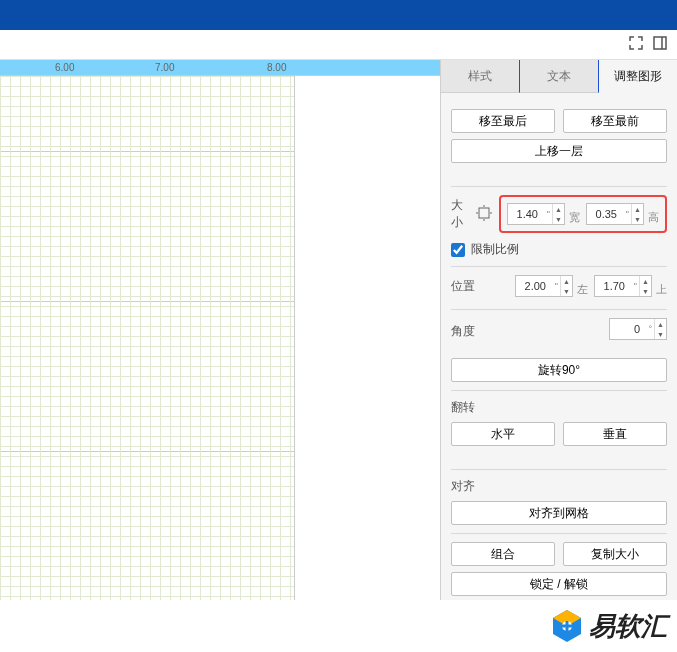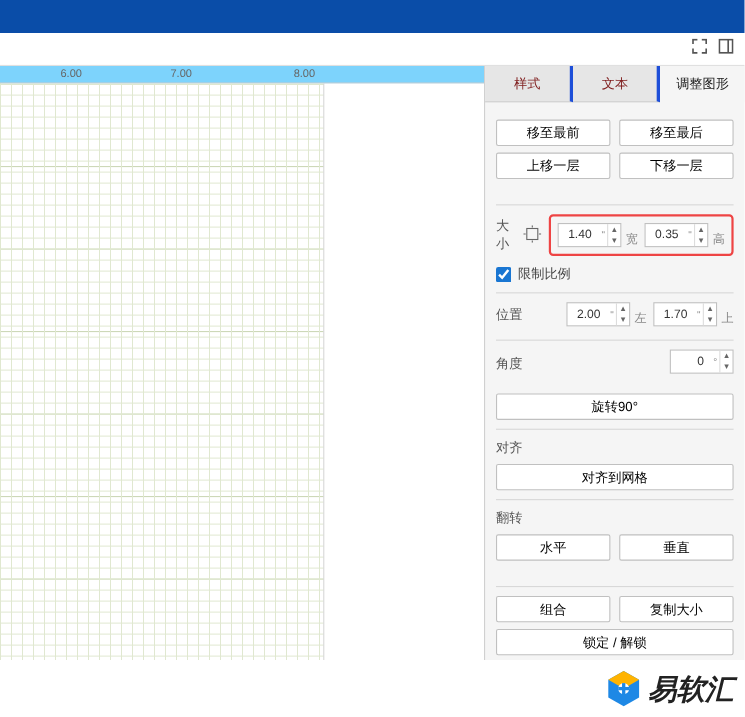--- a/index.html
+++ b/index.html
@@ -23,21 +23,21 @@
     linear-gradient(90deg, #c8d4b0 1px, transparent 1px);
   background-size: 10px 10px, 10px 10px, 100px 75px, 100px 75px;
   background-color: #fff;
   border-right: 1px solid #ccc;
 }
 .canvas-white { position: absolute; top: 16px; left: 295px; right: 0; bottom: 0; background: #fff; }
 
 .side-panel { width: 237px; background: #f5f5f5; border-left: 1px solid #d0d0d0; display: flex; flex-direction: column; font-size: 12px; color: #333; }
 
 .tabs { display: flex; height: 34px; }
-.tab { flex: 1; display: flex; align-items: center; justify-content: center; background: #e6e6e6; border-right: 3px solid #1d4ed8; border-bottom: 1px solid #d0d0d0; cursor: pointer; color: #7f1d1d; }
+.tab { flex: 1; display: flex; align-items: center; justify-content: center; background: #e6e6e6; border-right: 1px solid #1d4ed8; border-bottom: 1px solid #d0d0d0; cursor: pointer; color: #737373; }
 .tab.active { background: #f5f5f5; border-bottom: none; color: #222; }
 .tab:last-child { border-right: none; }
 
 .panel-body { padding: 8px 10px; overflow-y: auto; }
 .section { border-bottom: 1px solid #d8d8d8; padding: 8px 0; }
 .section:last-child { border-bottom: none; }
 
 .btn-row { display: flex; gap: 8px; margin-bottom: 6px; }
 .btn-row:last-child { margin-bottom: 15px; }
 .btn { flex: 1; height: 24px; background: #fff; border: 1px solid #c0c0c0; border-radius: 2px; font-size: 12px; cursor: pointer; display: flex; align-items: center; justify-content: center; }
@@ -100,26 +100,25 @@
     <div class="tabs">
       <div class="tab">样式</div>
       <div class="tab">文本</div>
       <div class="tab active">调整图形</div>
     </div>
 
     <div class="panel-body">
 
       <div class="section">
         <div class="btn-row">
+          <button class="btn">移至最后</button>
           <button class="btn">移至最前</button>
-          <button class="btn">移至最后</button>
         </div>
         <div class="btn-row">
           <button class="btn">上移一层</button>
-          <button class="btn">下移一层</button>
         </div>
       </div>
 
       <div class="section">
         <div class="row">
           <span class="row-label">大小</span>
           <span>
             <svg class="icon-sizing" viewBox="0 0 18 16" fill="none" stroke="#666" stroke-width="1">
               <rect x="4" y="3" width="10" height="10"></rect>
               <path d="M1 8h2M15 8h2M9 0v2M9 14v2"></path>
@@ -198,30 +197,30 @@
             <div class="spinbox-arrows">
                 <span>▲</span>
                 <span>▼</span>
               </div>
           </div>
         </div>
         <button class="btn btn-full" style="margin-top:18px">旋转90°</button>
       </div>
 
       <div class="section">
+        <div class="sect-title">翻转</div>
+        <div class="btn-row">
+          <button class="btn">水平</button>
+          <button class="btn">垂直</button>
+        </div>
+      </div>
+
+      <div class="section">
         <div class="sect-title">对齐</div>
         <button class="btn btn-full">对齐到网格</button>
-      </div>
-
-      <div class="section">
-        <div class="sect-title">翻转</div>
-        <div class="btn-row">
-          <button class="btn">水平</button>
-          <button class="btn">垂直</button>
-        </div>
       </div>
 
       <div class="section">
         <div class="btn-row">
           <button class="btn">组合</button>
           <button class="btn">复制大小</button>
         </div>
         <button class="btn btn-full" style="margin-top:6px">锁定 / 解锁</button>
       </div>
     </div>

